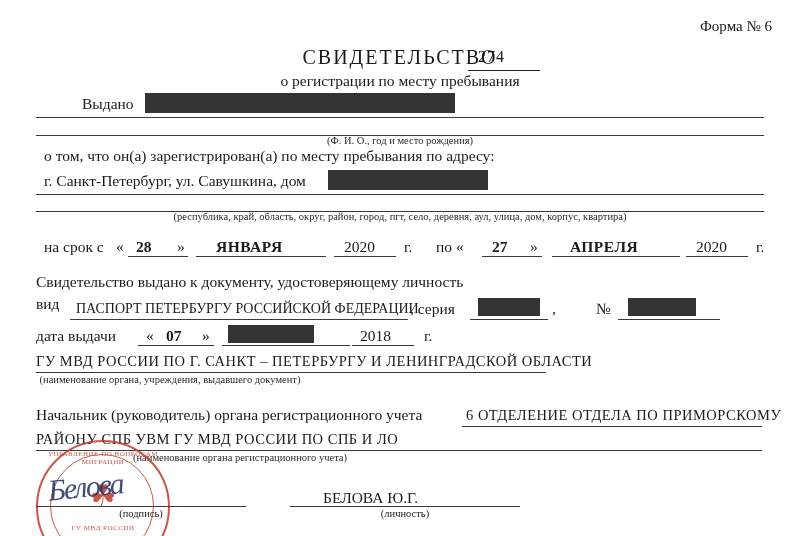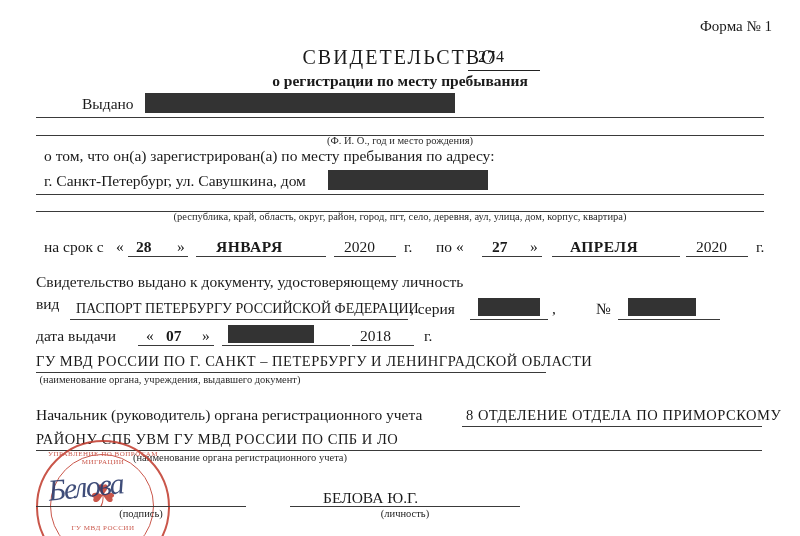--- a/index.html
+++ b/index.html
@@ -57,21 +57,20 @@
     width: 72px;
     border-bottom: 1px solid #222;
   }
   .subtitle {
     position: absolute;
     top: 72px;
     left: 0;
     width: 800px;
     text-align: center;
     font-size: 15.5px;
-    font-weight: bold;
   }
   .row {
     position: absolute;
     font-size: 15.5px;
   }
   .line {
     position: absolute;
     border-bottom: 1px solid #3a3a3a;
   }
   .redact {
@@ -156,21 +155,21 @@
     position: absolute;
     font-size: 10.5px;
     text-align: center;
   }
 </style>
 </head>
 <body>
 
 <div class="page">
 
-  <div class="form-no">Форма № 1</div>
+  <div class="form-no">Форма № 6</div>
 
   <div class="title">
     <span class="title-inner">СВИДЕТЕЛЬСТВО</span>
   </div>
   <div class="cert-number">274</div>
   <div class="cert-number-line"></div>
 
   <div class="subtitle">о регистрации по месту пребывания</div>
 
   <div class="row" style="top:95px; left:82px;">Выдано</div>
@@ -230,21 +229,21 @@
   <div class="line" style="top:345px; left:222px; width:128px;"></div>
   <div class="row" style="top:327px; left:360px;">2018</div>
   <div class="line" style="top:345px; left:352px; width:62px;"></div>
   <div class="row" style="top:327px; left:424px;">г.</div>
 
   <div class="row caps" style="top:353px; left:36px; font-size:14.5px;">ГУ  МВД  РОССИИ  ПО  Г. САНКТ – ПЕТЕРБУРГУ  И  ЛЕНИНГРАДСКОЙ ОБЛАСТИ</div>
   <div class="line" style="top:372px; left:36px; width:510px;"></div>
   <div class="hint" style="top:374px; left:-230px;">(наименование органа, учреждения, выдавшего документ)</div>
 
   <div class="row" style="top:406px; left:36px;">Начальник (руководитель) органа регистрационного учета</div>
-  <div class="row caps" style="top:407px; left:466px; font-size:14.5px;">8 ОТДЕЛЕНИЕ ОТДЕЛА  ПО ПРИМОРСКОМУ</div>
+  <div class="row caps" style="top:407px; left:466px; font-size:14.5px;">6 ОТДЕЛЕНИЕ ОТДЕЛА  ПО ПРИМОРСКОМУ</div>
   <div class="line" style="top:426px; left:462px; width:300px;"></div>
   <div class="row caps" style="top:431px; left:36px; font-size:14.5px;">РАЙОНУ  СПБ  УВМ  ГУ  МВД  РОССИИ  ПО  СПБ  И  ЛО</div>
   <div class="line" style="top:450px; left:36px; width:726px;"></div>
   <div class="hint" style="top:452px; left:-160px;">(наименование органа регистрационного учета)</div>
 
   <div class="stamp">
     <div class="stamp-inner"></div>
     <div class="stamp-text" style="top:8px;">УПРАВЛЕНИЕ ПО ВОПРОСАМ МИГРАЦИИ</div>
     <div class="stamp-eagle">☘</div>
     <div class="stamp-text" style="top:82px;">ГУ МВД РОССИИ</div>

